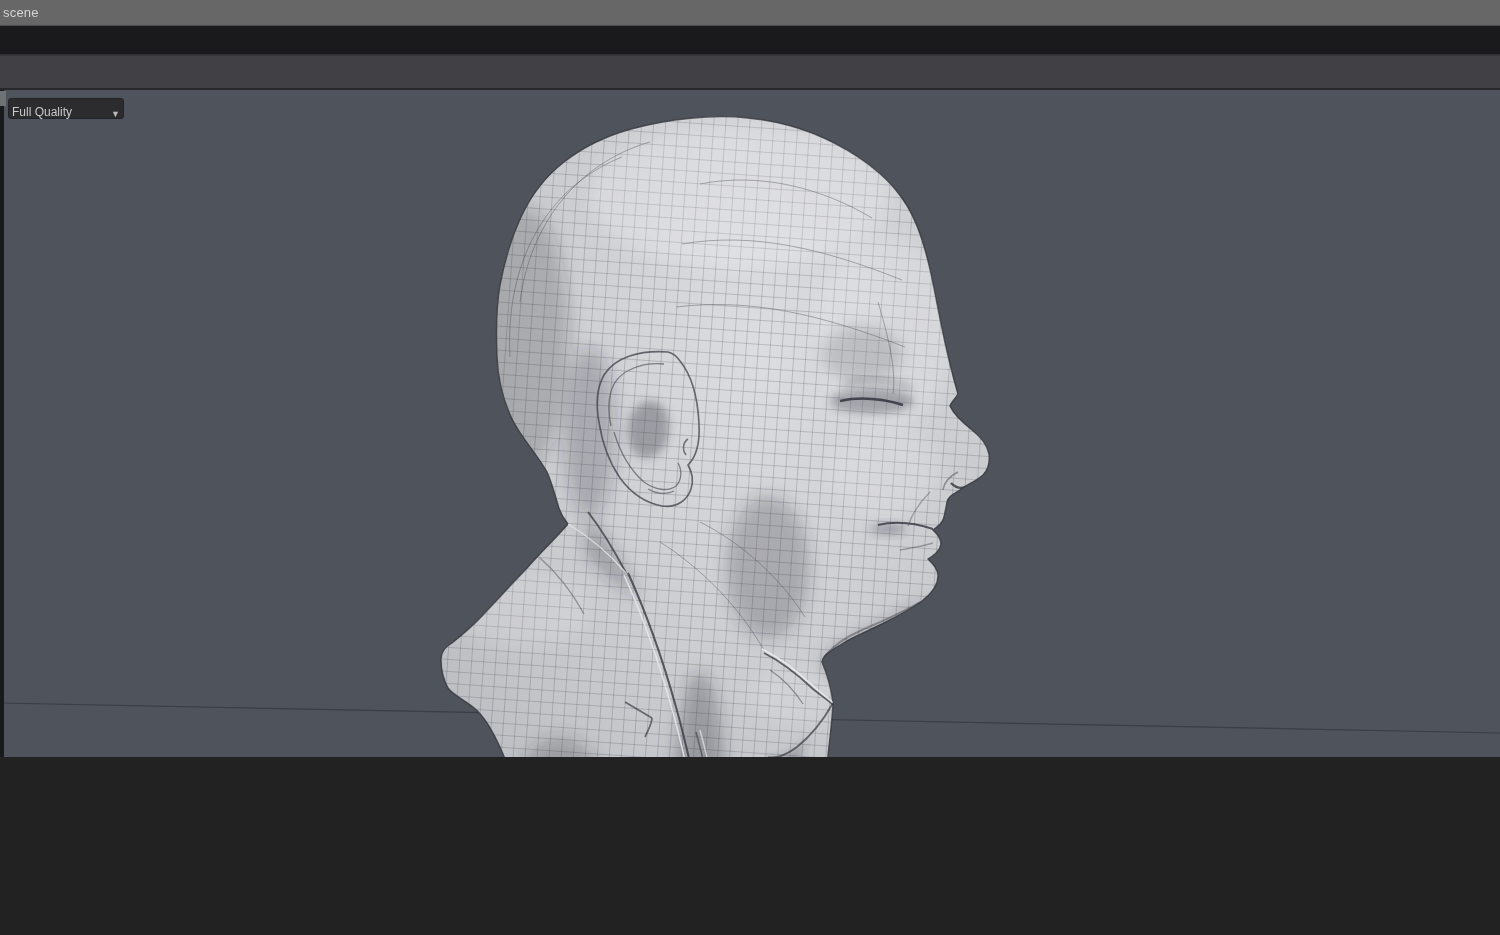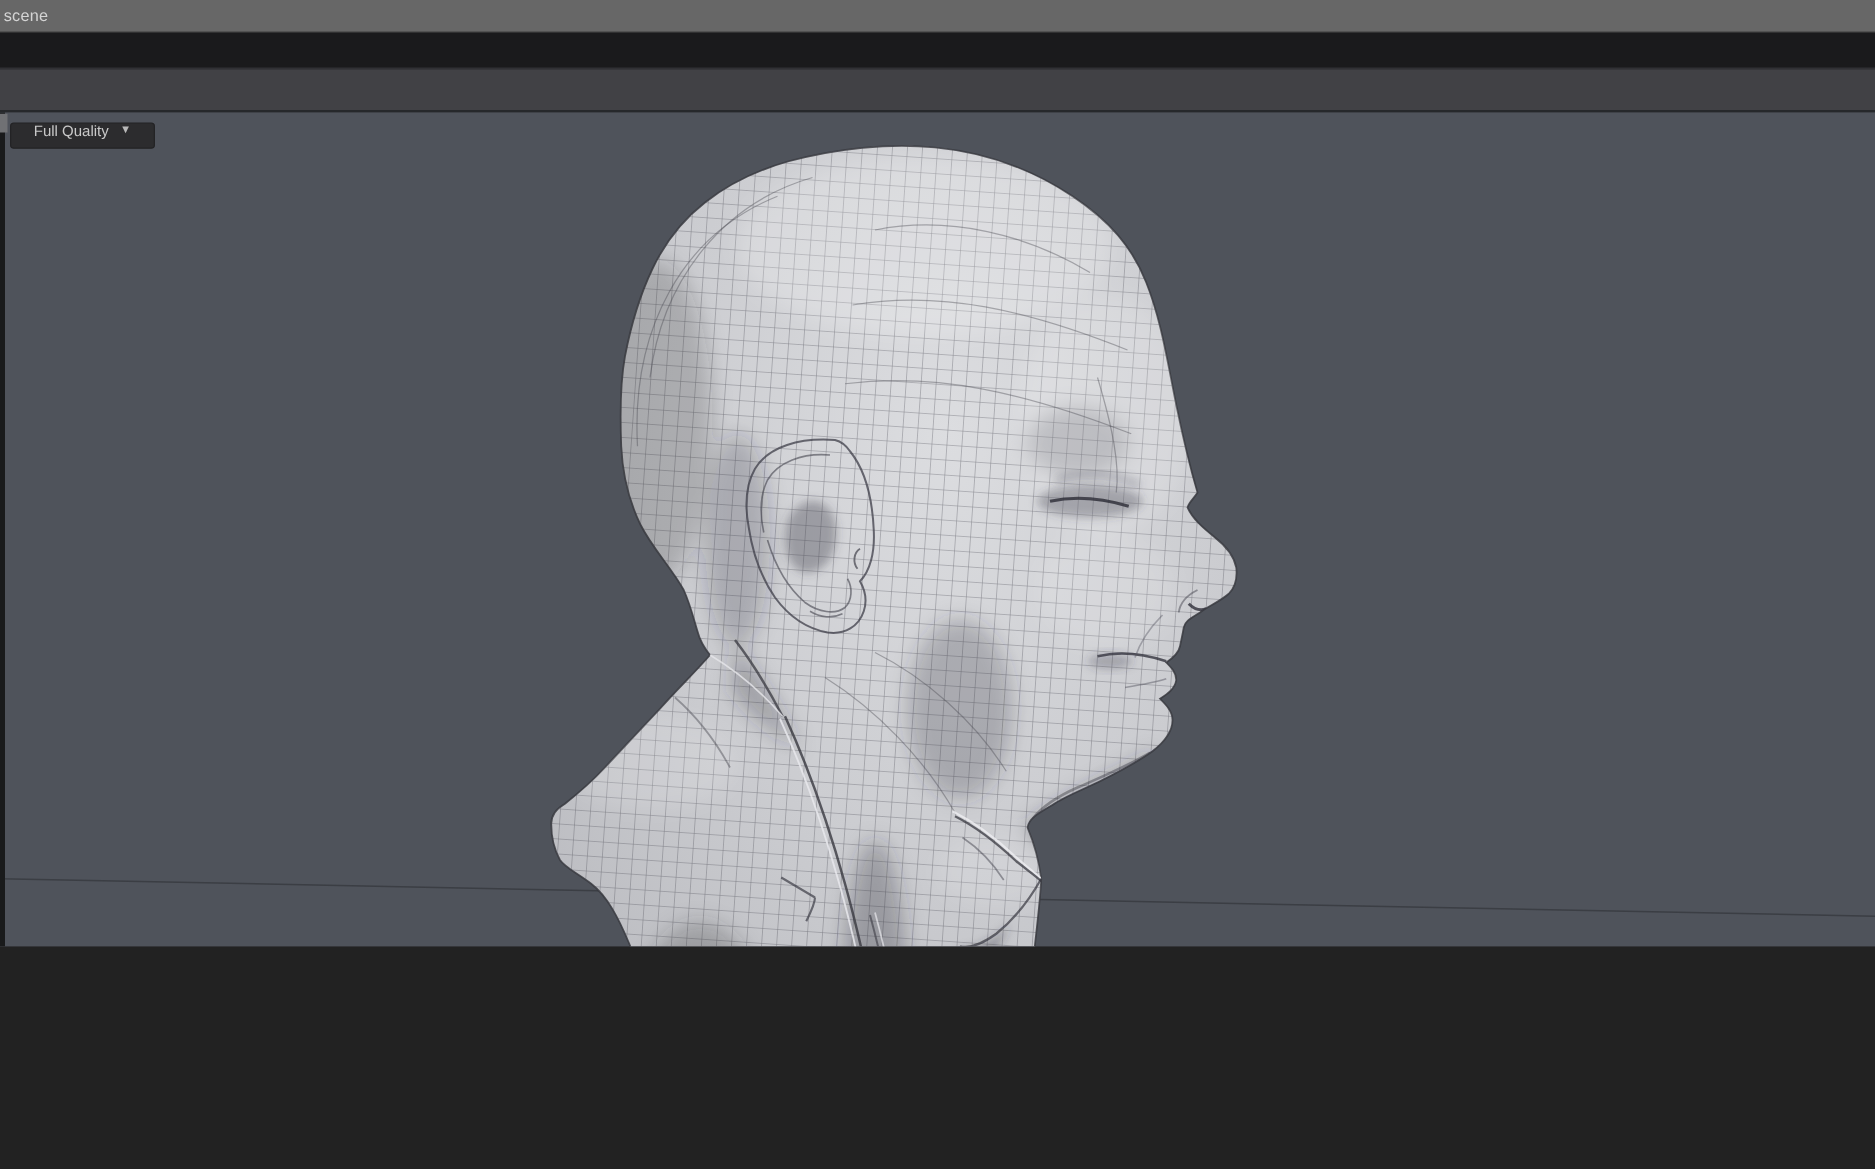--- a/index.html
+++ b/index.html
@@ -14,22 +14,22 @@
   .toolbar{position:absolute;left:0;top:55px;width:100%;height:33px;background:#414145;
            border-top:1px solid #36363a;}
   
   .viewport{position:absolute;left:0;top:88px;width:100%;height:847px;background:#4f535b;
             border-top:2px solid #26282b;}
   .left-strip{position:absolute;left:0;top:0;width:4px;height:100%;background:#191a1b;}
   .splitter-grip{position:absolute;left:0;top:1px;width:6px;height:15px;background:#707174;}
   .scene-svg{position:absolute;left:0;top:0;width:1500px;height:847px;display:block;}
   
   .quality-dropdown{position:absolute;left:8px;top:8px;width:116px;height:21px;background:#2c2c2e;
-      border:1px solid #232325;border-radius:3px;box-sizing:border-box;display:flex;align-items:flex-start;
-      justify-content:space-between;padding:0 18px;cursor:pointer;}
+      border:1px solid #232325;border-radius:3px;box-sizing:border-box;display:flex;align-items:flex-end;
+      justify-content:space-between;padding:0 3px;cursor:pointer;}
   .quality-dropdown .label{color:#c9c9c9;font-size:12px;line-height:1;}
   .quality-dropdown .arrow{color:#b9b9b9;font-size:9px;line-height:1;transform:translateY(.5px);}
 </style>
 </head>
 <body>
 
 <div class="app">
 
   <div class="titlebar">
     <span class="tab-label">scene</span>

